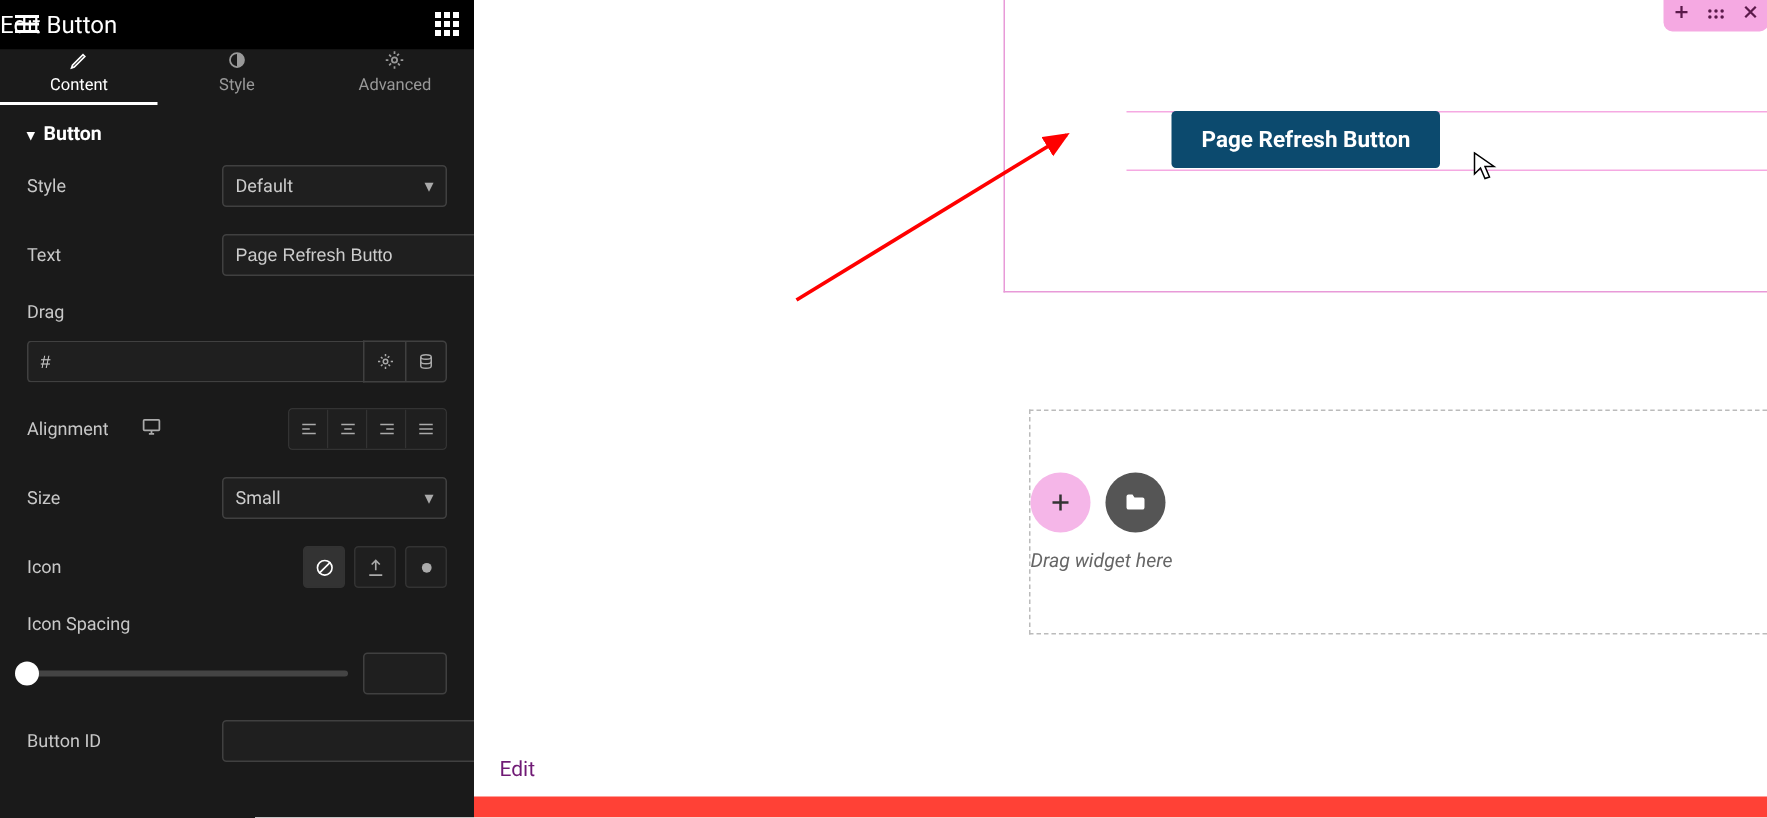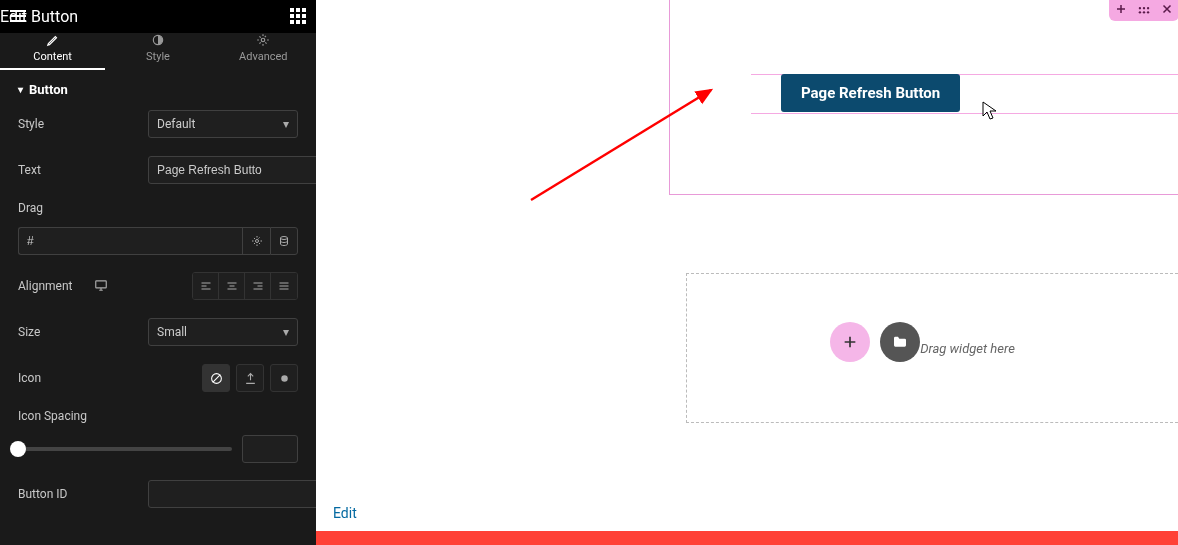--- a/index.html
+++ b/index.html
@@ -272,40 +272,40 @@
   pointer-events: none;
 }
 
 .drop-zone {
   position: absolute;
   left: 370px; top: 273px;
   right: 0; height: 150px;
   border: 1px dashed #bbb;
   border-right: none;
   display: flex;
-  flex-direction: row;
-  align-items: center;
+  flex-direction: column;
+  align-items: flex-start;
   justify-content: center;
   padding-right: 20px;
 }
 .drop-btns { display: flex; gap: 10px; margin-bottom: 12px; }
 .circle-btn {
   width: 40px; height: 40px; border-radius: 50%;
   display: flex; align-items: center; justify-content: center;
   cursor: pointer;
   font-size: 18px;
 }
 .circle-add { background: #f5b6e8; color: #333; }
 .circle-folder { background: #555; color: #fff; }
 .drop-text { font-style: italic; color: #666; font-size: 13px; }
 
 .bottom-link {
   position: absolute;
   left: 17px; bottom: 24px;
-  color: #0369a1;
+  color: #701a75;
   font-size: 14px;
 }
 .bottom-bar {
   position: absolute;
   left: 0; right: 0; bottom: 0;
   height: 14px;
   background: #ff4136;
 }
 </style>
 </head>

